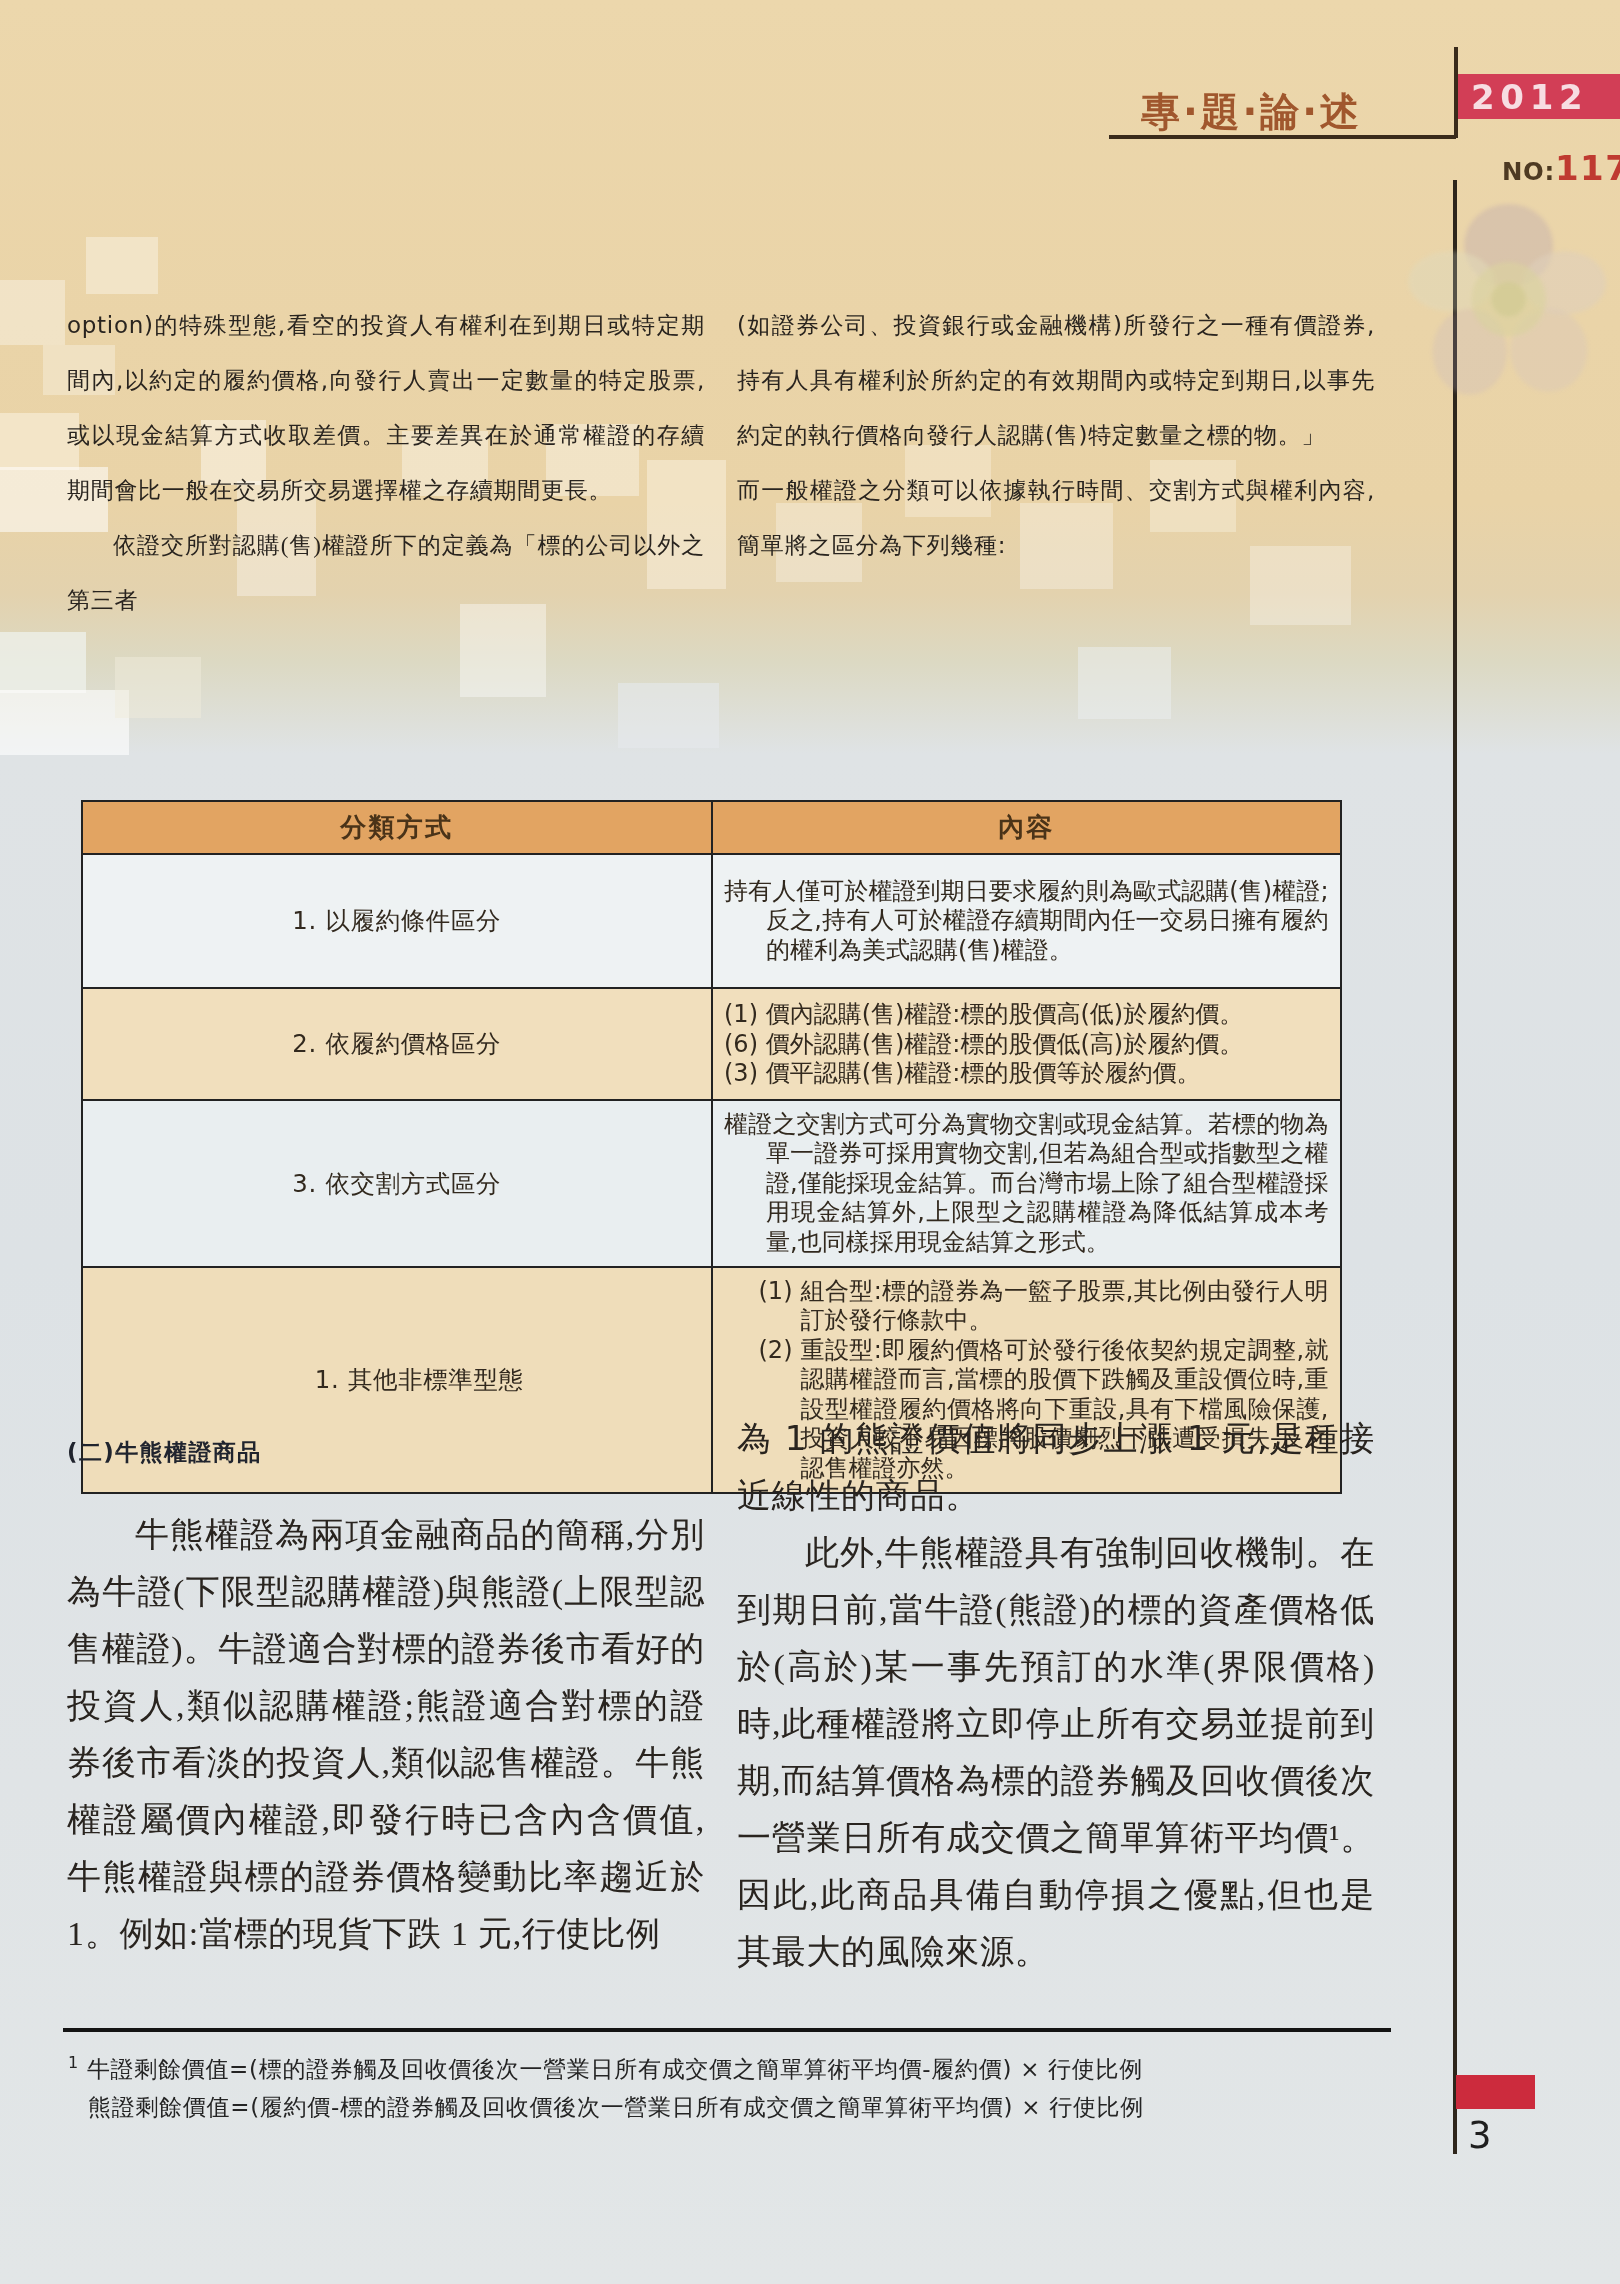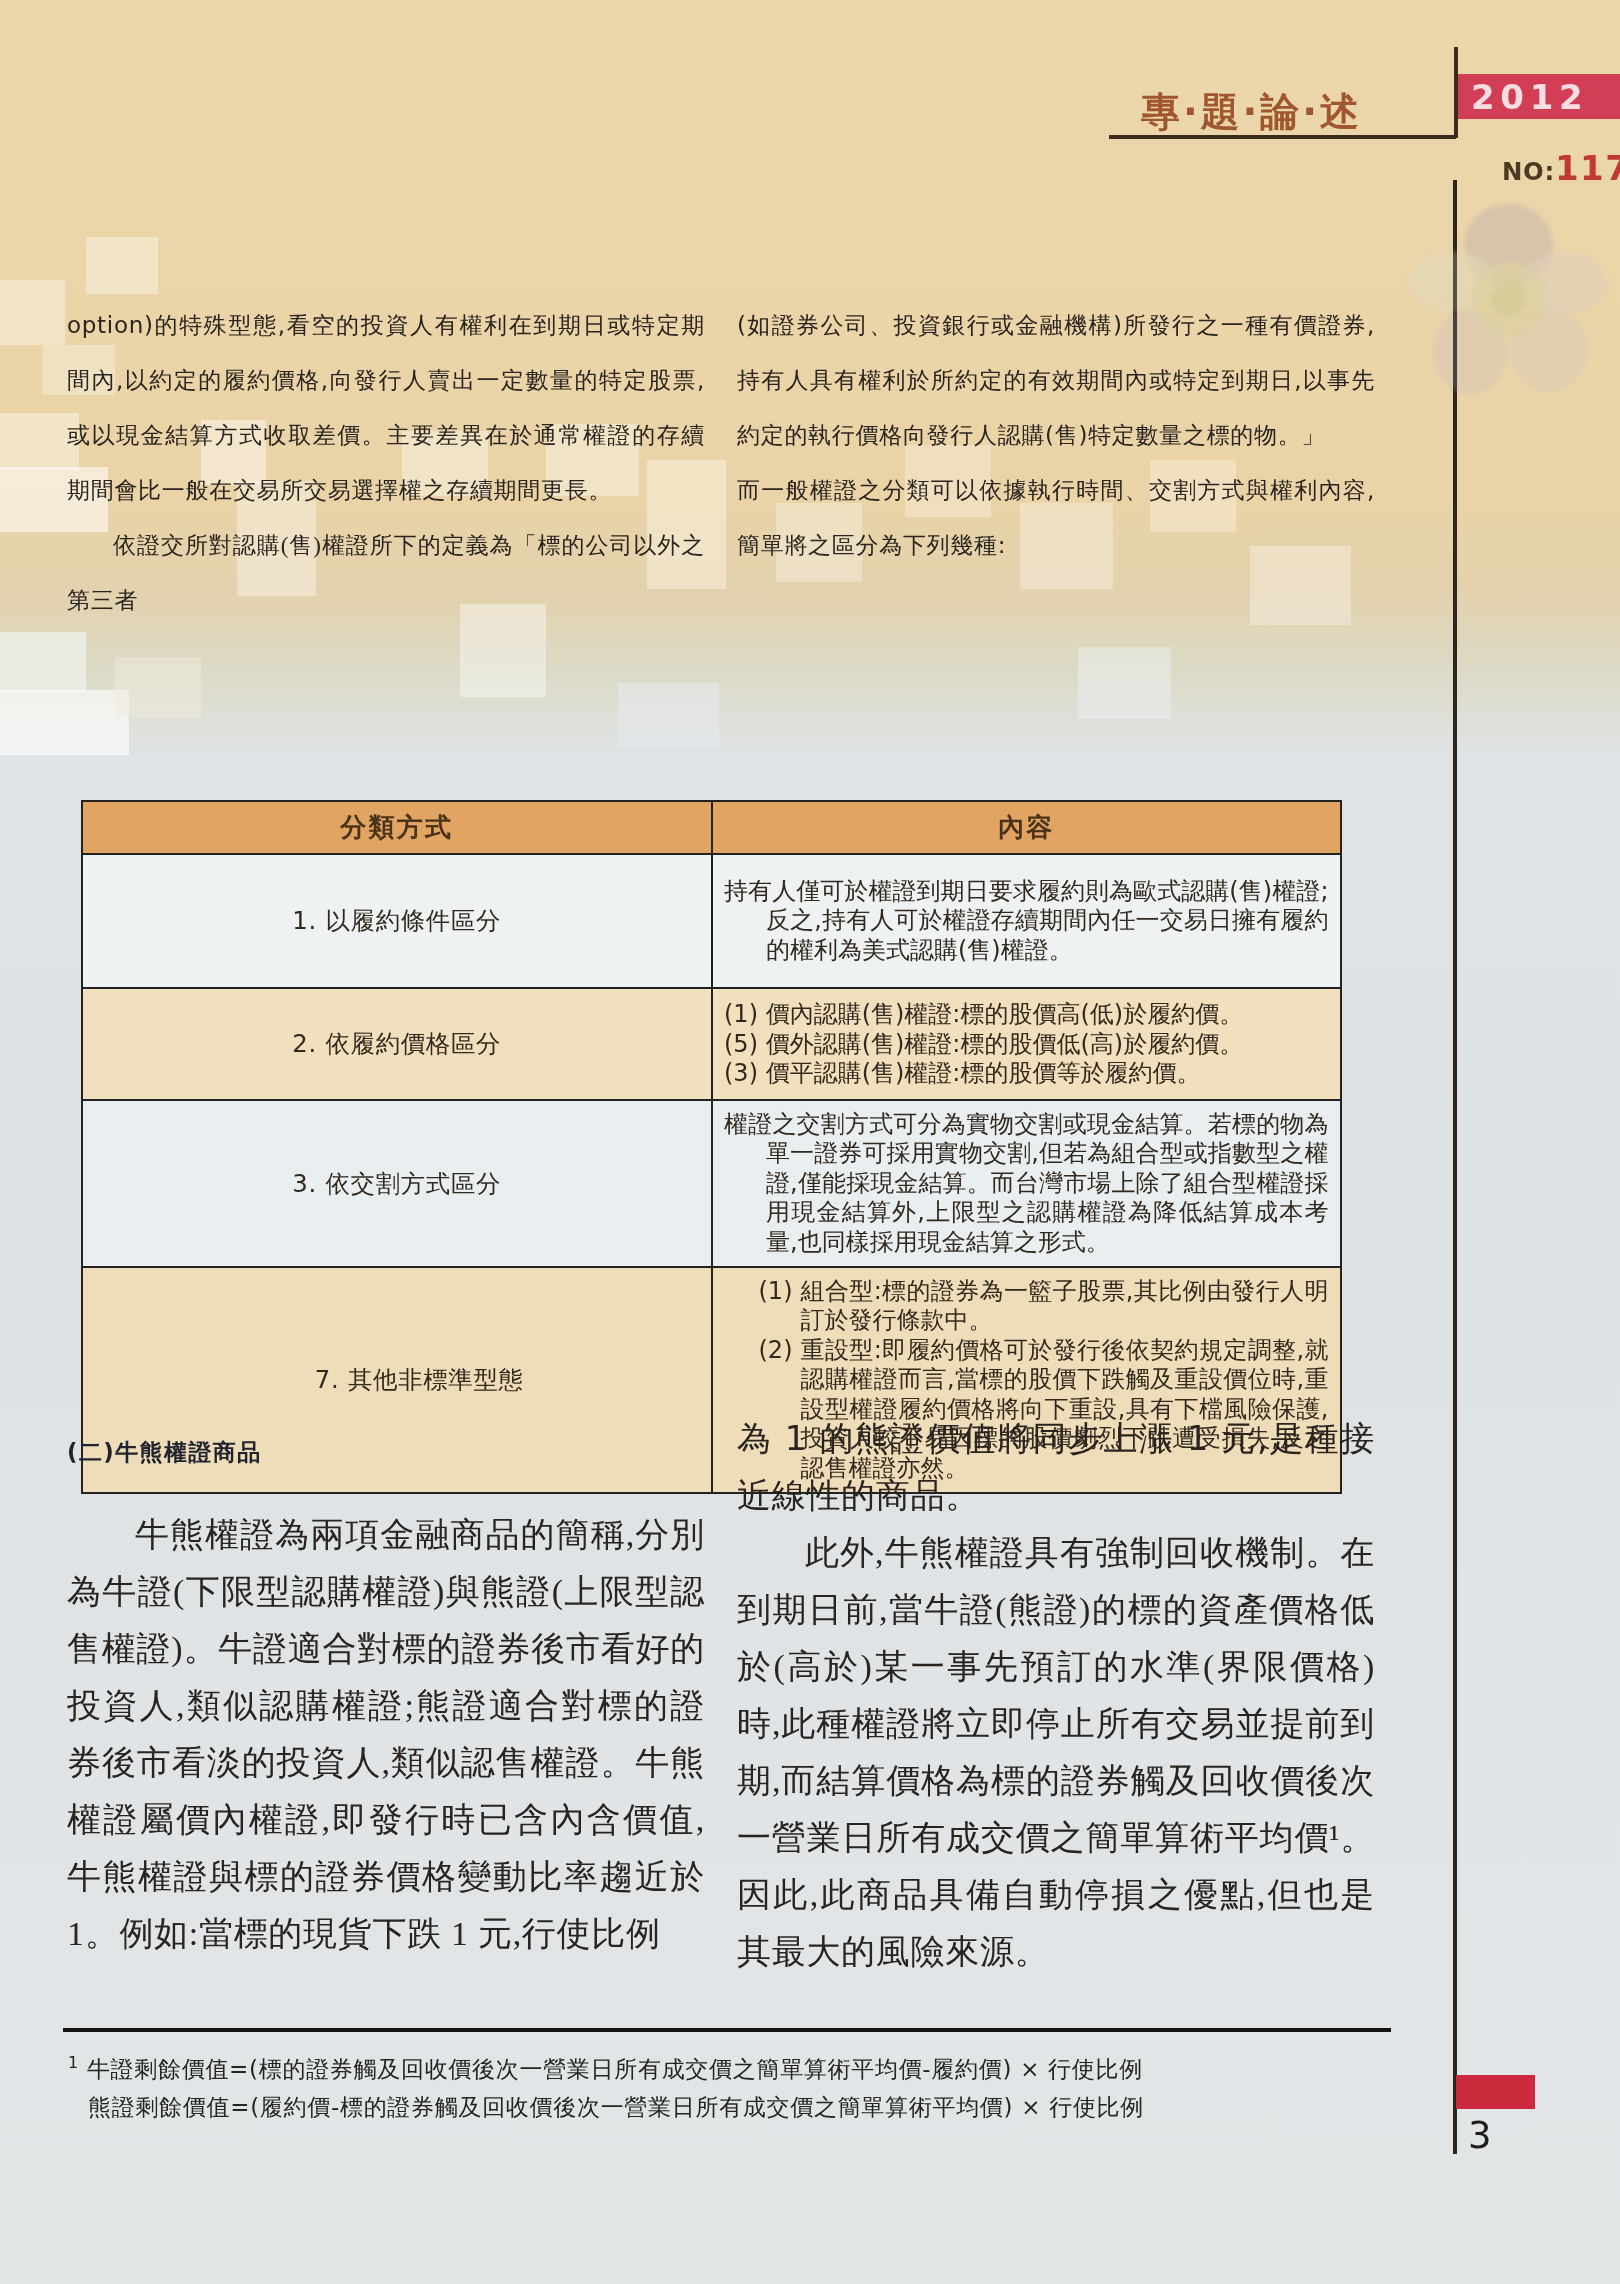--- a/index.html
+++ b/index.html
@@ -157,32 +157,32 @@
         <tr>
           <td class="method-cell">1. 以履約條件區分</td>
           <td class="content-cell">
             <div class="cell-item">持有人僅可於權證到期日要求履約則為歐式認購(售)權證;反之,持有人可於權證存續期間內任一交易日擁有履約的權利為美式認購(售)權證。</div>
           </td>
         </tr>
         <tr>
           <td class="method-cell">2. 依履約價格區分</td>
           <td class="content-cell">
             <div class="cell-item">(1) 價內認購(售)權證:標的股價高(低)於履約價。</div>
-            <div class="cell-item">(5) 價外認購(售)權證:標的股價低(高)於履約價。</div>
+            <div class="cell-item">(6) 價外認購(售)權證:標的股價低(高)於履約價。</div>
             <div class="cell-item">(3) 價平認購(售)權證:標的股價等於履約價。</div>
           </td>
         </tr>
         <tr>
           <td class="method-cell">3. 依交割方式區分</td>
           <td class="content-cell">
             <div class="cell-item">權證之交割方式可分為實物交割或現金結算。若標的物為單一證券可採用實物交割,但若為組合型或指數型之權證,僅能採現金結算。而台灣市場上除了組合型權證採用現金結算外,上限型之認購權證為降低結算成本考量,也同樣採用現金結算之形式。</div>
           </td>
         </tr>
         <tr>
-          <td class="method-cell">7. 其他非標準型態</td>
+          <td class="method-cell">1. 其他非標準型態</td>
           <td class="content-cell">
             <div class="cell-item">(1) 組合型:標的證券為一籃子股票,其比例由發行人明訂於發行條款中。</div>
             <div class="cell-item">(2) 重設型:即履約價格可於發行後依契約規定調整,就認購權證而言,當標的股價下跌觸及重設價位時,重設型權證履約價格將向下重設,具有下檔風險保護,投資人較不易因標的股價劇烈下跌遭受損失,反之認售權證亦然。</div>
           </td>
         </tr>
       </tbody>
   </table>
 
   <div class="z section-heading">(二)牛熊權證商品</div>
   <div class="z col body-text sec2 sec2-col1">

